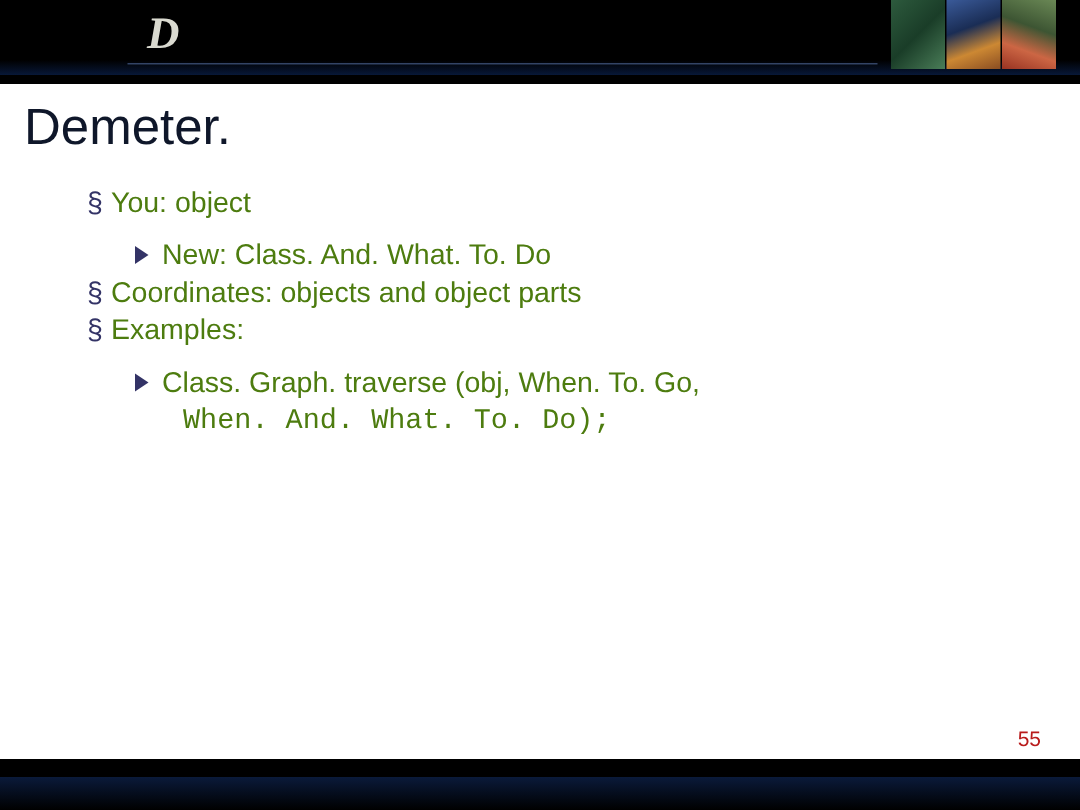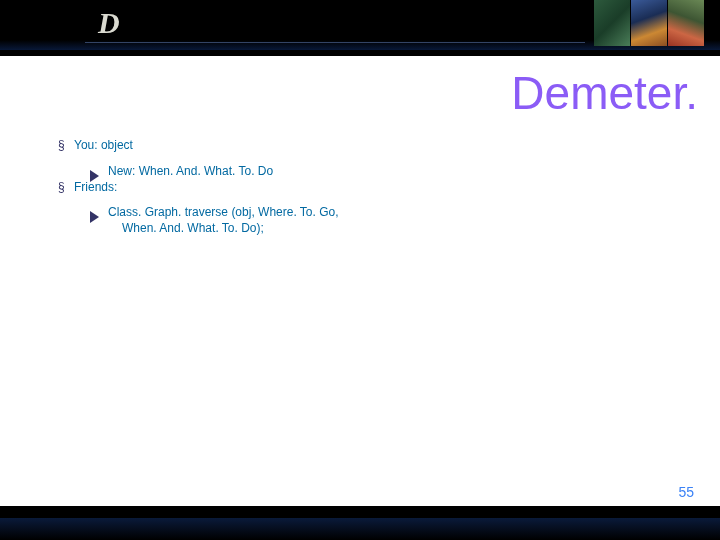--- a/index.html
+++ b/index.html
@@ -7,29 +7,29 @@
   .slide { position: relative; width: 720px; height: 540px; background: #000; }
   .header-band { position: absolute; top: 0; left: 0; width: 720px; height: 50px; background: linear-gradient(#000 0%, #000 80%, #081838 100%); }
   .header-line { position: absolute; top: 42px; left: 85px; width: 500px; height: 0; border-top: 1px solid #334466; }
   .logo-d { position: absolute; top: 6px; left: 98px; font-family: "Times New Roman", serif; font-size: 30px; font-weight: bold; font-style: italic; color: #dadad0; }
   .top-art { position: absolute; top: 0; right: 16px; width: 110px; height: 46px; display: flex; gap: 1px; }
   .art1, .art2, .art3 { flex: 1; }
   .art1 { background: linear-gradient(135deg, #2d5a3d 0%, #1a3d28 50%, #4a7d58 100%); }
   .art2 { background: linear-gradient(160deg, #3a5a99 0%, #1a2d55 40%, #cc8833 70%, #8a4d22 100%); }
   .art3 { background: linear-gradient(200deg, #6a8855 0%, #3d5533 40%, #cc6644 70%, #993322 100%); }
   .content-area { position: absolute; top: 56px; left: 0; width: 720px; height: 450px; background: #fff; padding: 10px 22px 0 22px; }
-  .title { font-size: 46px; color: #8b5cf6; margin-bottom: 18px; margin-left: -6px; text-align: right; }
-  .body { font-size: 12px; line-height: 1.32; color: #0369a1; }
+  .title { font-size: 34px; color: #0f172a; margin-bottom: 18px; margin-left: -6px; }
+  .body { font-size: 19px; line-height: 1.32; color: #4d7c0f; }
   .l1 { padding-left: 52px; position: relative; }
   .l1::before { content: "§"; position: absolute; left: 36px; top: 0; color: #333366; }
   .l2 { padding-left: 86px; position: relative; }
   .l2::before { content: ""; position: absolute; left: 68px; top: 6px; width: 0; height: 0; border-top: 6px solid transparent; border-bottom: 6px solid transparent; border-left: 9px solid #333366; }
-  .l2-cont { padding-left: 100px; }
+  .l2-cont { padding-left: 100px; font-family: Liberation Mono, monospace; }
   .gap { height: 10px; }
-  .page-num { position: absolute; right: 26px; bottom: 6px; font-size: 14px; color: #3b82f6; }
+  .page-num { position: absolute; right: 26px; bottom: 6px; font-size: 14px; color: #b91c1c; }
   .footer-band { position: absolute; bottom: 0; left: 0; width: 720px; height: 22px; background: linear-gradient(#0a1a3a 0%, #000 100%); }
 </style>
 </head>
 <body>
 
 <div class="slide">
   <div class="header-band">
     <div class="header-line"></div>
     <div class="logo-d">D</div>
     <div class="top-art">
@@ -37,23 +37,24 @@
       <div class="art2"></div>
       <div class="art3"></div>
     </div>
   </div>
 
   <div class="content-area">
     <div class="title">Demeter.</div>
     <div class="body">
       <div class="l1">You: object</div>
       <div class="gap"></div>
-      <div class="l2">New: When. And. What. To. Do</div>
-      <div class="l1">Friends:</div>
+      <div class="l2">New: Class. And. What. To. Do</div>
+      <div class="l1">Coordinates: objects and object parts</div>
+      <div class="l1">Examples:</div>
       <div class="gap"></div>
-      <div class="l2">Class. Graph. traverse (obj, Where. To. Go,</div>
+      <div class="l2">Class. Graph. traverse (obj, When. To. Go,</div>
       <div class="l2-cont">When. And. What. To. Do);</div>
     </div>
     <div class="page-num">55</div>
   </div>
 
   <div class="footer-band"></div>
 </div>
 
 </body></html>

